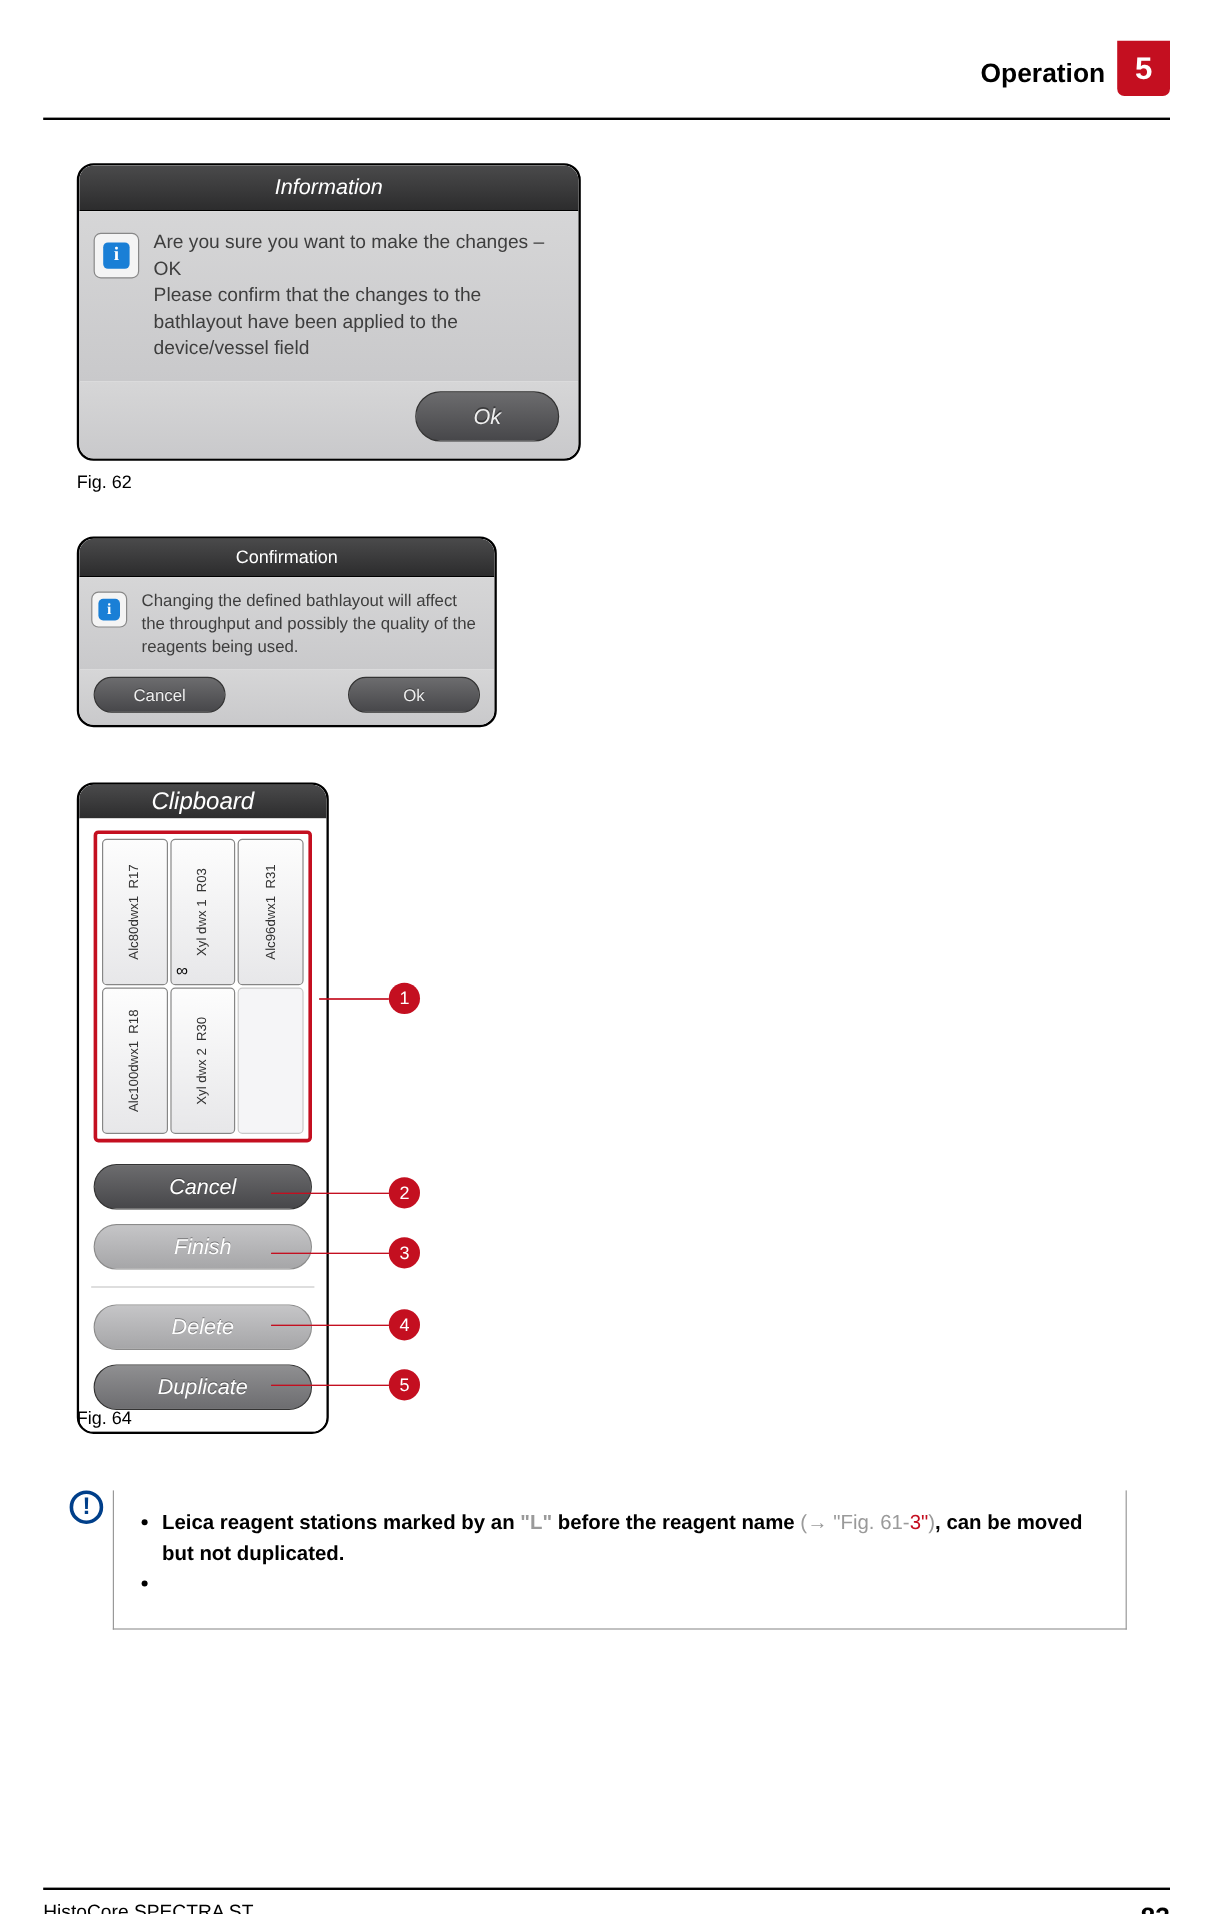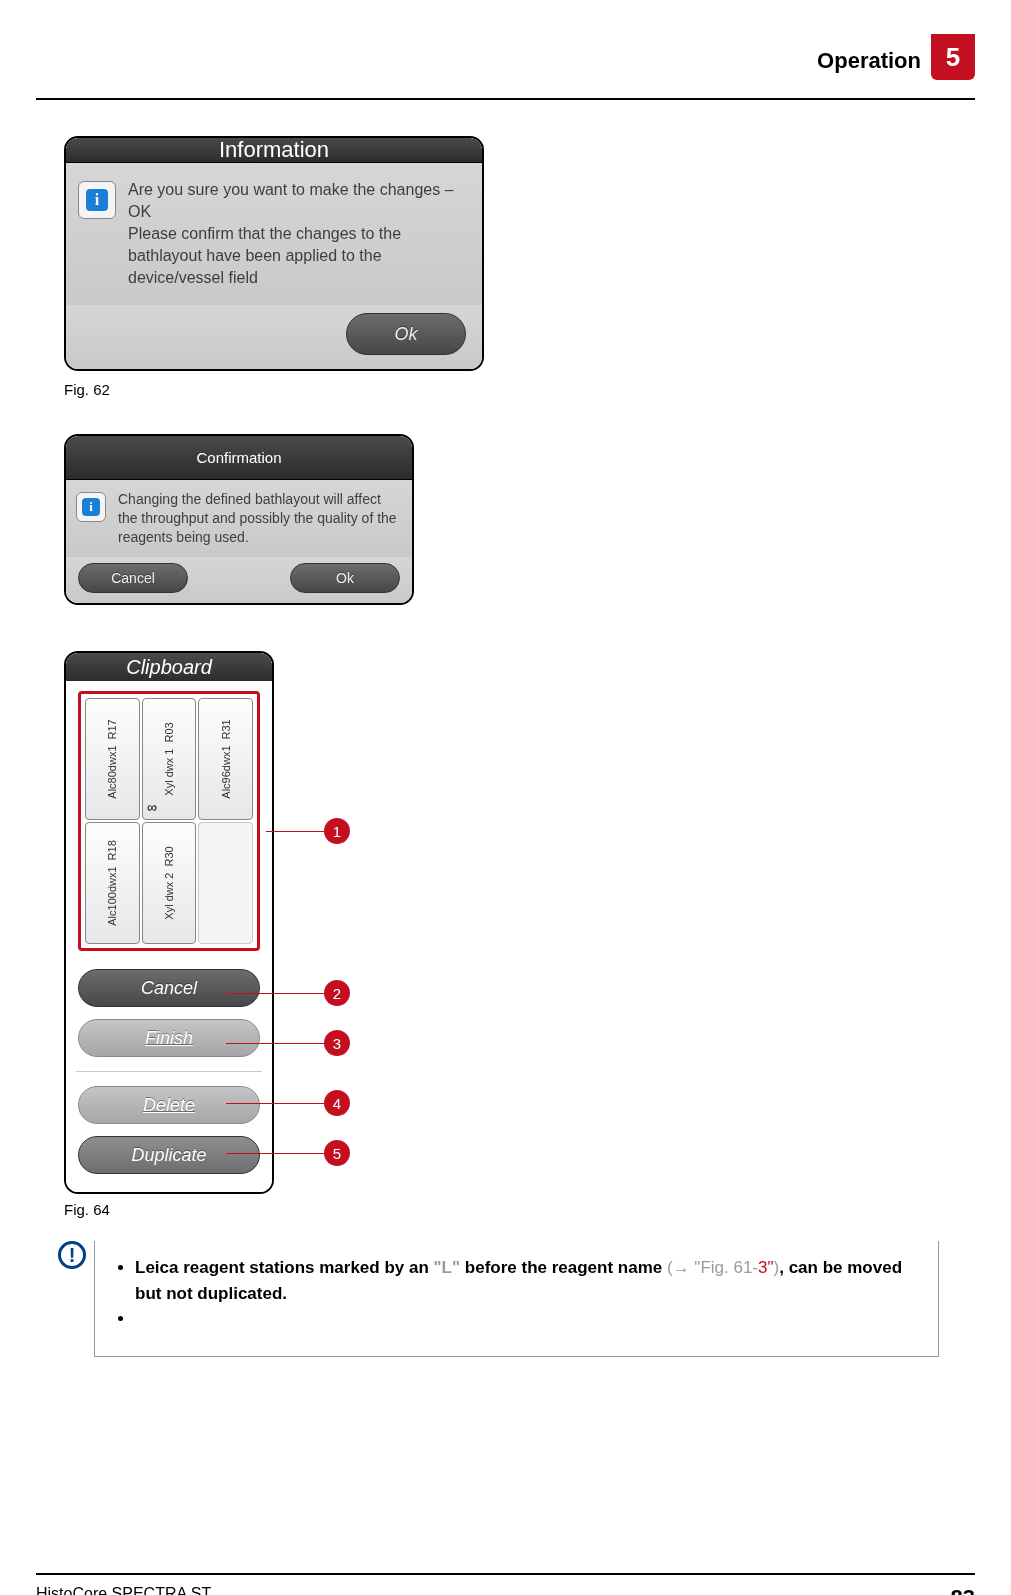--- a/index.html
+++ b/index.html
@@ -53,31 +53,32 @@
     margin-left: 28px;
     margin-top: 36px;
     border: 2px solid #000;
     border-radius: 14px;
     width: 420px;
     background: #fff;
     overflow: hidden;
   }
   .dlg2 { width: 350px; }
   .dialog-header {
-    height: 25px;
+    height: 38px;
     background: linear-gradient(#4a4a4b,#2c2c2d);
     color: #fff;
     display: flex;
     align-items: center;
     justify-content: center;
-    font-size: 22px;
+    font-size: 18px;
+    font-style: italic;
     border-bottom: 1px solid #000;
     border-radius: 12px 12px 0 0;
   }
-  .dlg2 .dialog-header { font-size: 15px; font-style: normal; height: 44px; }
+  .dlg2 .dialog-header { font-size: 15px; font-style: normal; height: 32px; }
   .dialog-body {
     padding: 16px 18px 16px 12px;
     background: linear-gradient(#d6d6d7,#c9c9cb);
     display: flex;
     gap: 12px;
     align-items: flex-start;
   }
   .info-icon-box {
     width: 38px; height: 38px;
     border: 1px solid #888;
@@ -201,21 +202,20 @@
     height: 38px;
     display: flex; align-items: center; justify-content: center;
     color: #fff; font-style: italic; font-size: 18px;
     background: linear-gradient(#6c6c6e,#47474a);
     text-shadow: 0 -1px 0 rgba(0,0,0,.4);
   }
   .cpill.grey {
     background: linear-gradient(#c5c5c7,#a6a6a8);
     color: #fff;
     border-color: #8b8b8b;
-    text-decoration: underline;
   }
   .cpill.dgrey {
     background: linear-gradient(#8f8f91,#6d6d70);
   }
 
   
   .marker {
     position: absolute;
     width: 26px; height: 26px;
     background: #c40f20;
@@ -369,21 +369,21 @@
 
       <div class="mline" style="left:162px; top:392px; width:98px;"></div>
       <div class="marker" style="left:260px; top:379px;">3</div>
 
       <div class="mline" style="left:162px; top:452px; width:98px;"></div>
       <div class="marker" style="left:260px; top:439px;">4</div>
 
       <div class="mline" style="left:162px; top:502px; width:98px;"></div>
       <div class="marker" style="left:260px; top:489px;">5</div>
 
-      <div class="fig-caption" style="position:absolute; left:0; top:540px; margin-left:0;">Fig. 64</div>
+      <div class="fig-caption" style="position:absolute; left:0; top:512px; margin-left:0;">Fig. 64</div>
     </div>
 
     <div class="note-block">
       <div class="note-warn-icon">!</div>
       <div class="note-body">
         <ul>
           <li>
             <b><span>Leica reagent stations marked by an </span></b><span class="lgrey">"L"</span><b><span> before the reagent name </span></b><span class="ref1">(→ </span><span class="ref1">"Fig. 61</span><span class="ref1">-</span><span class="ref2">3"</span><span class="ref1">)</span><b><span>, can be moved but not duplicated.</span></b>
           </li>
           <li></li>

